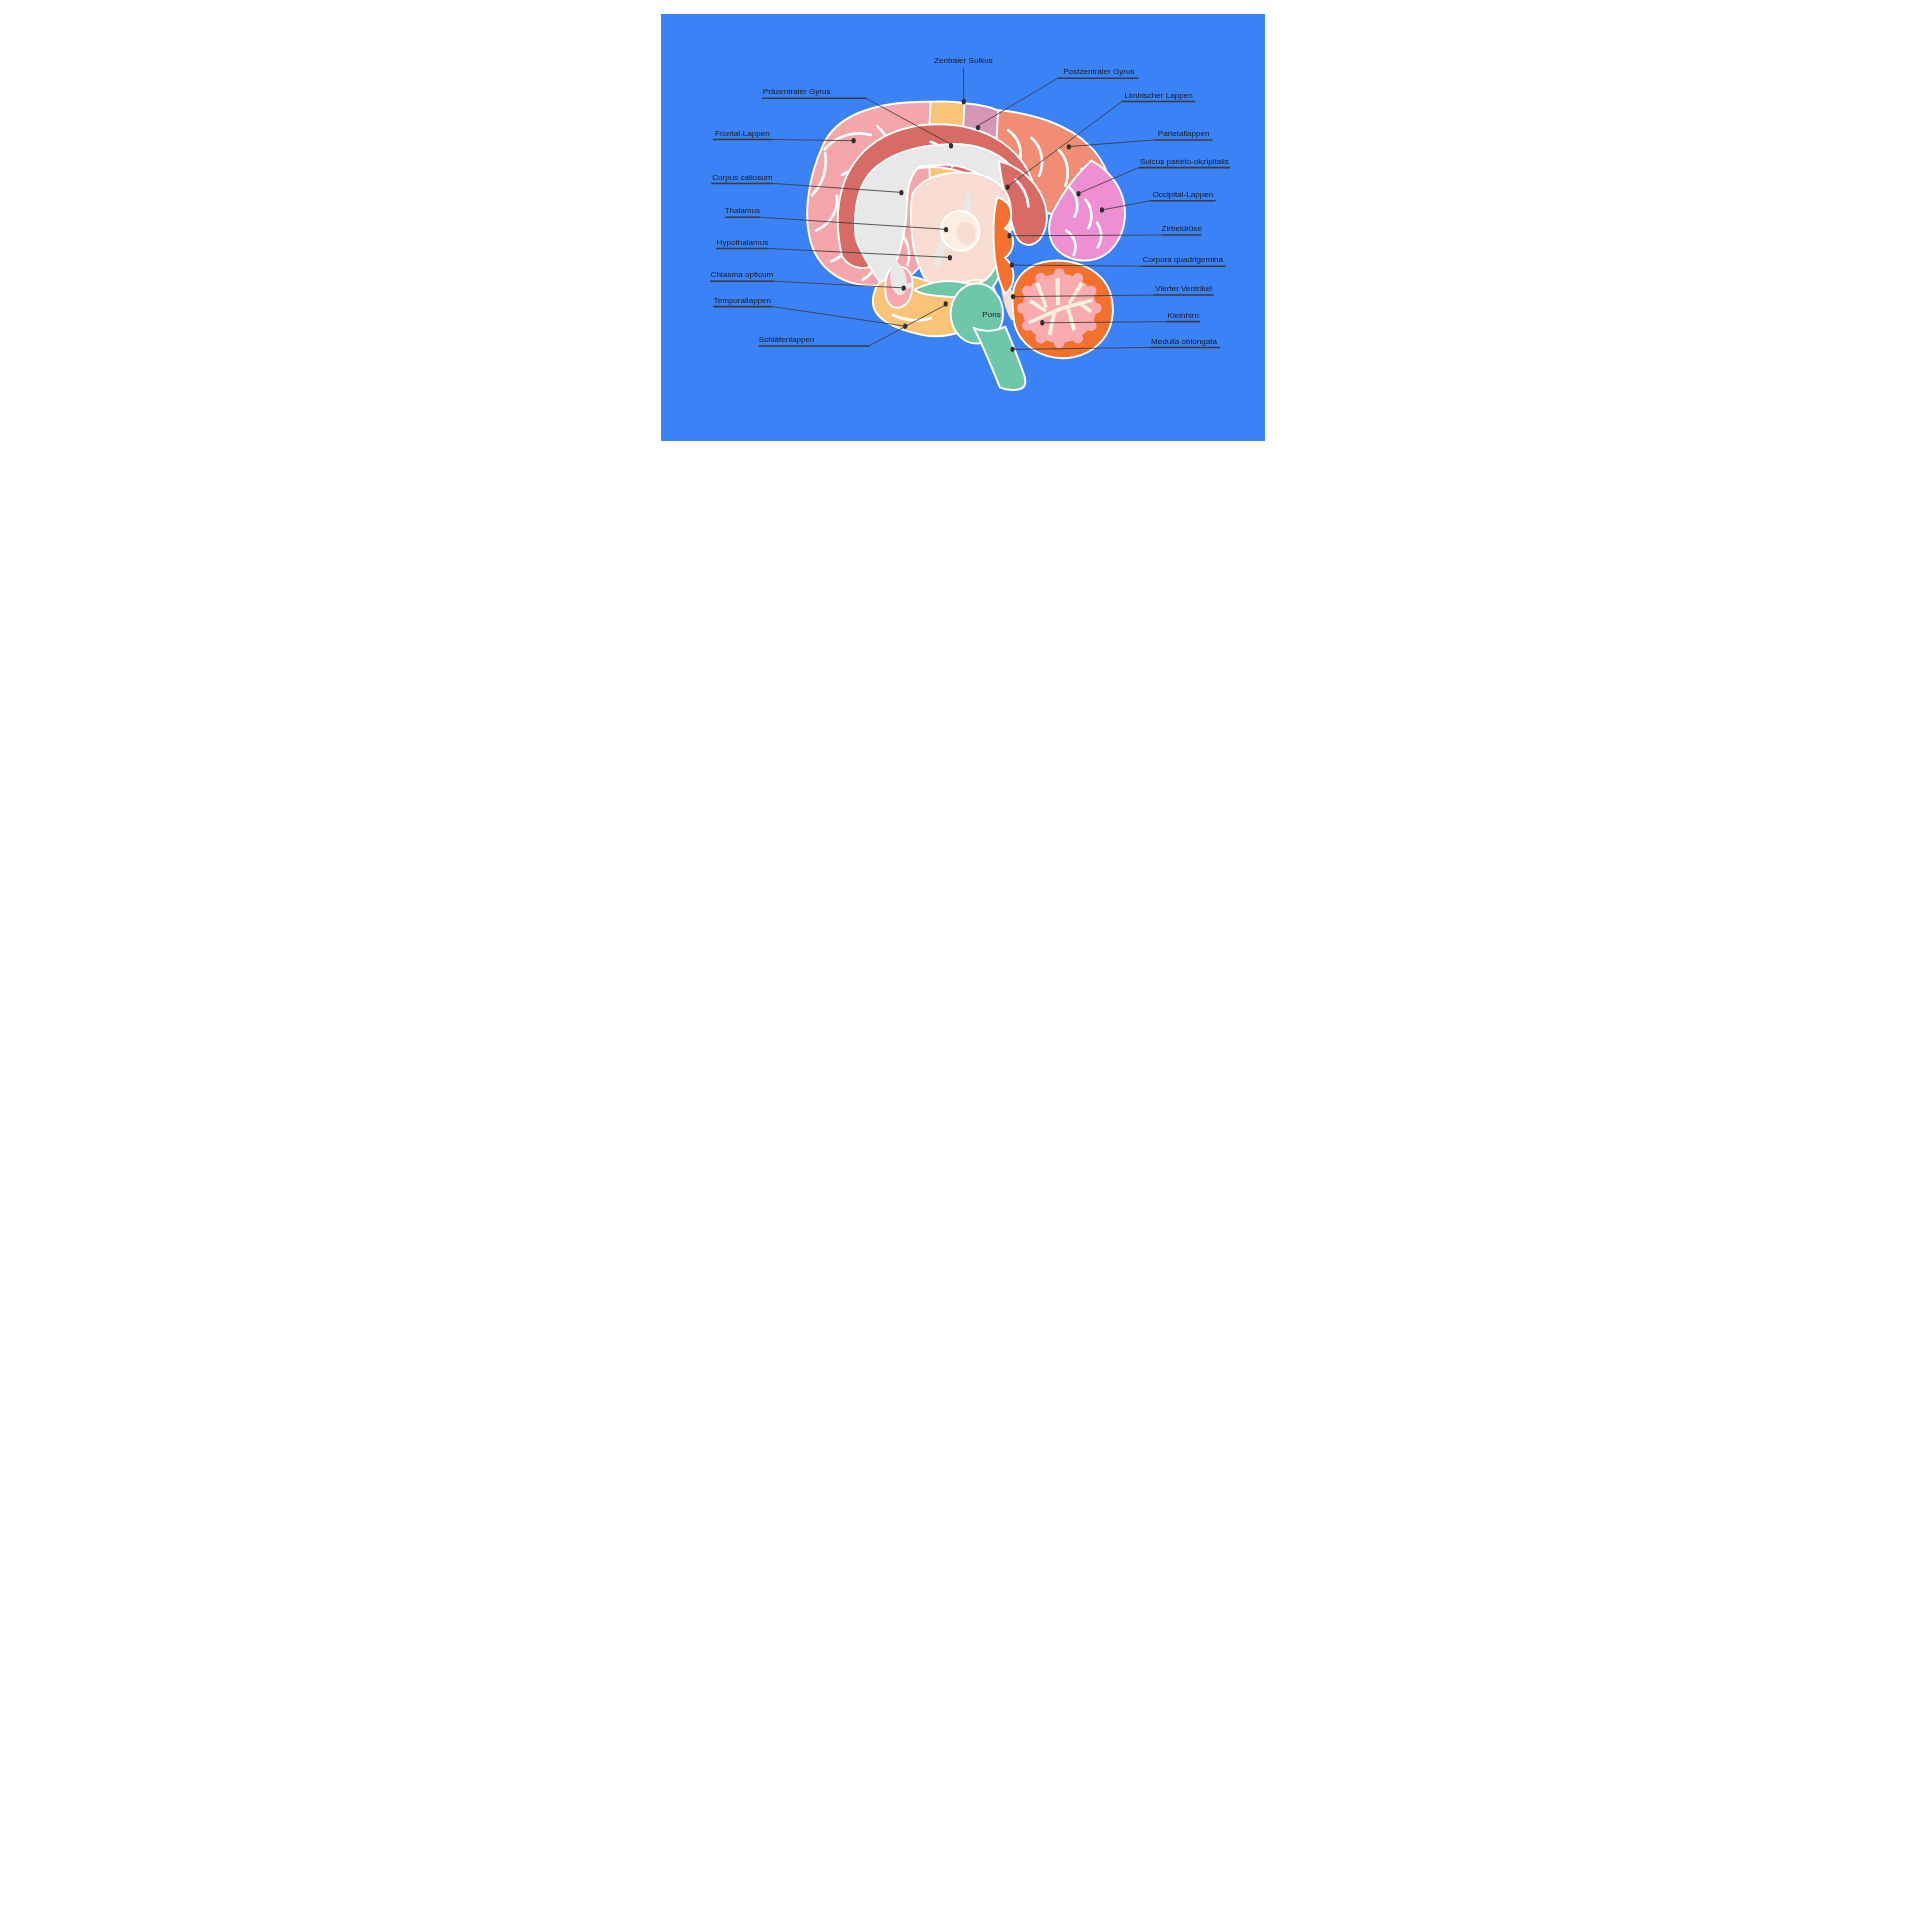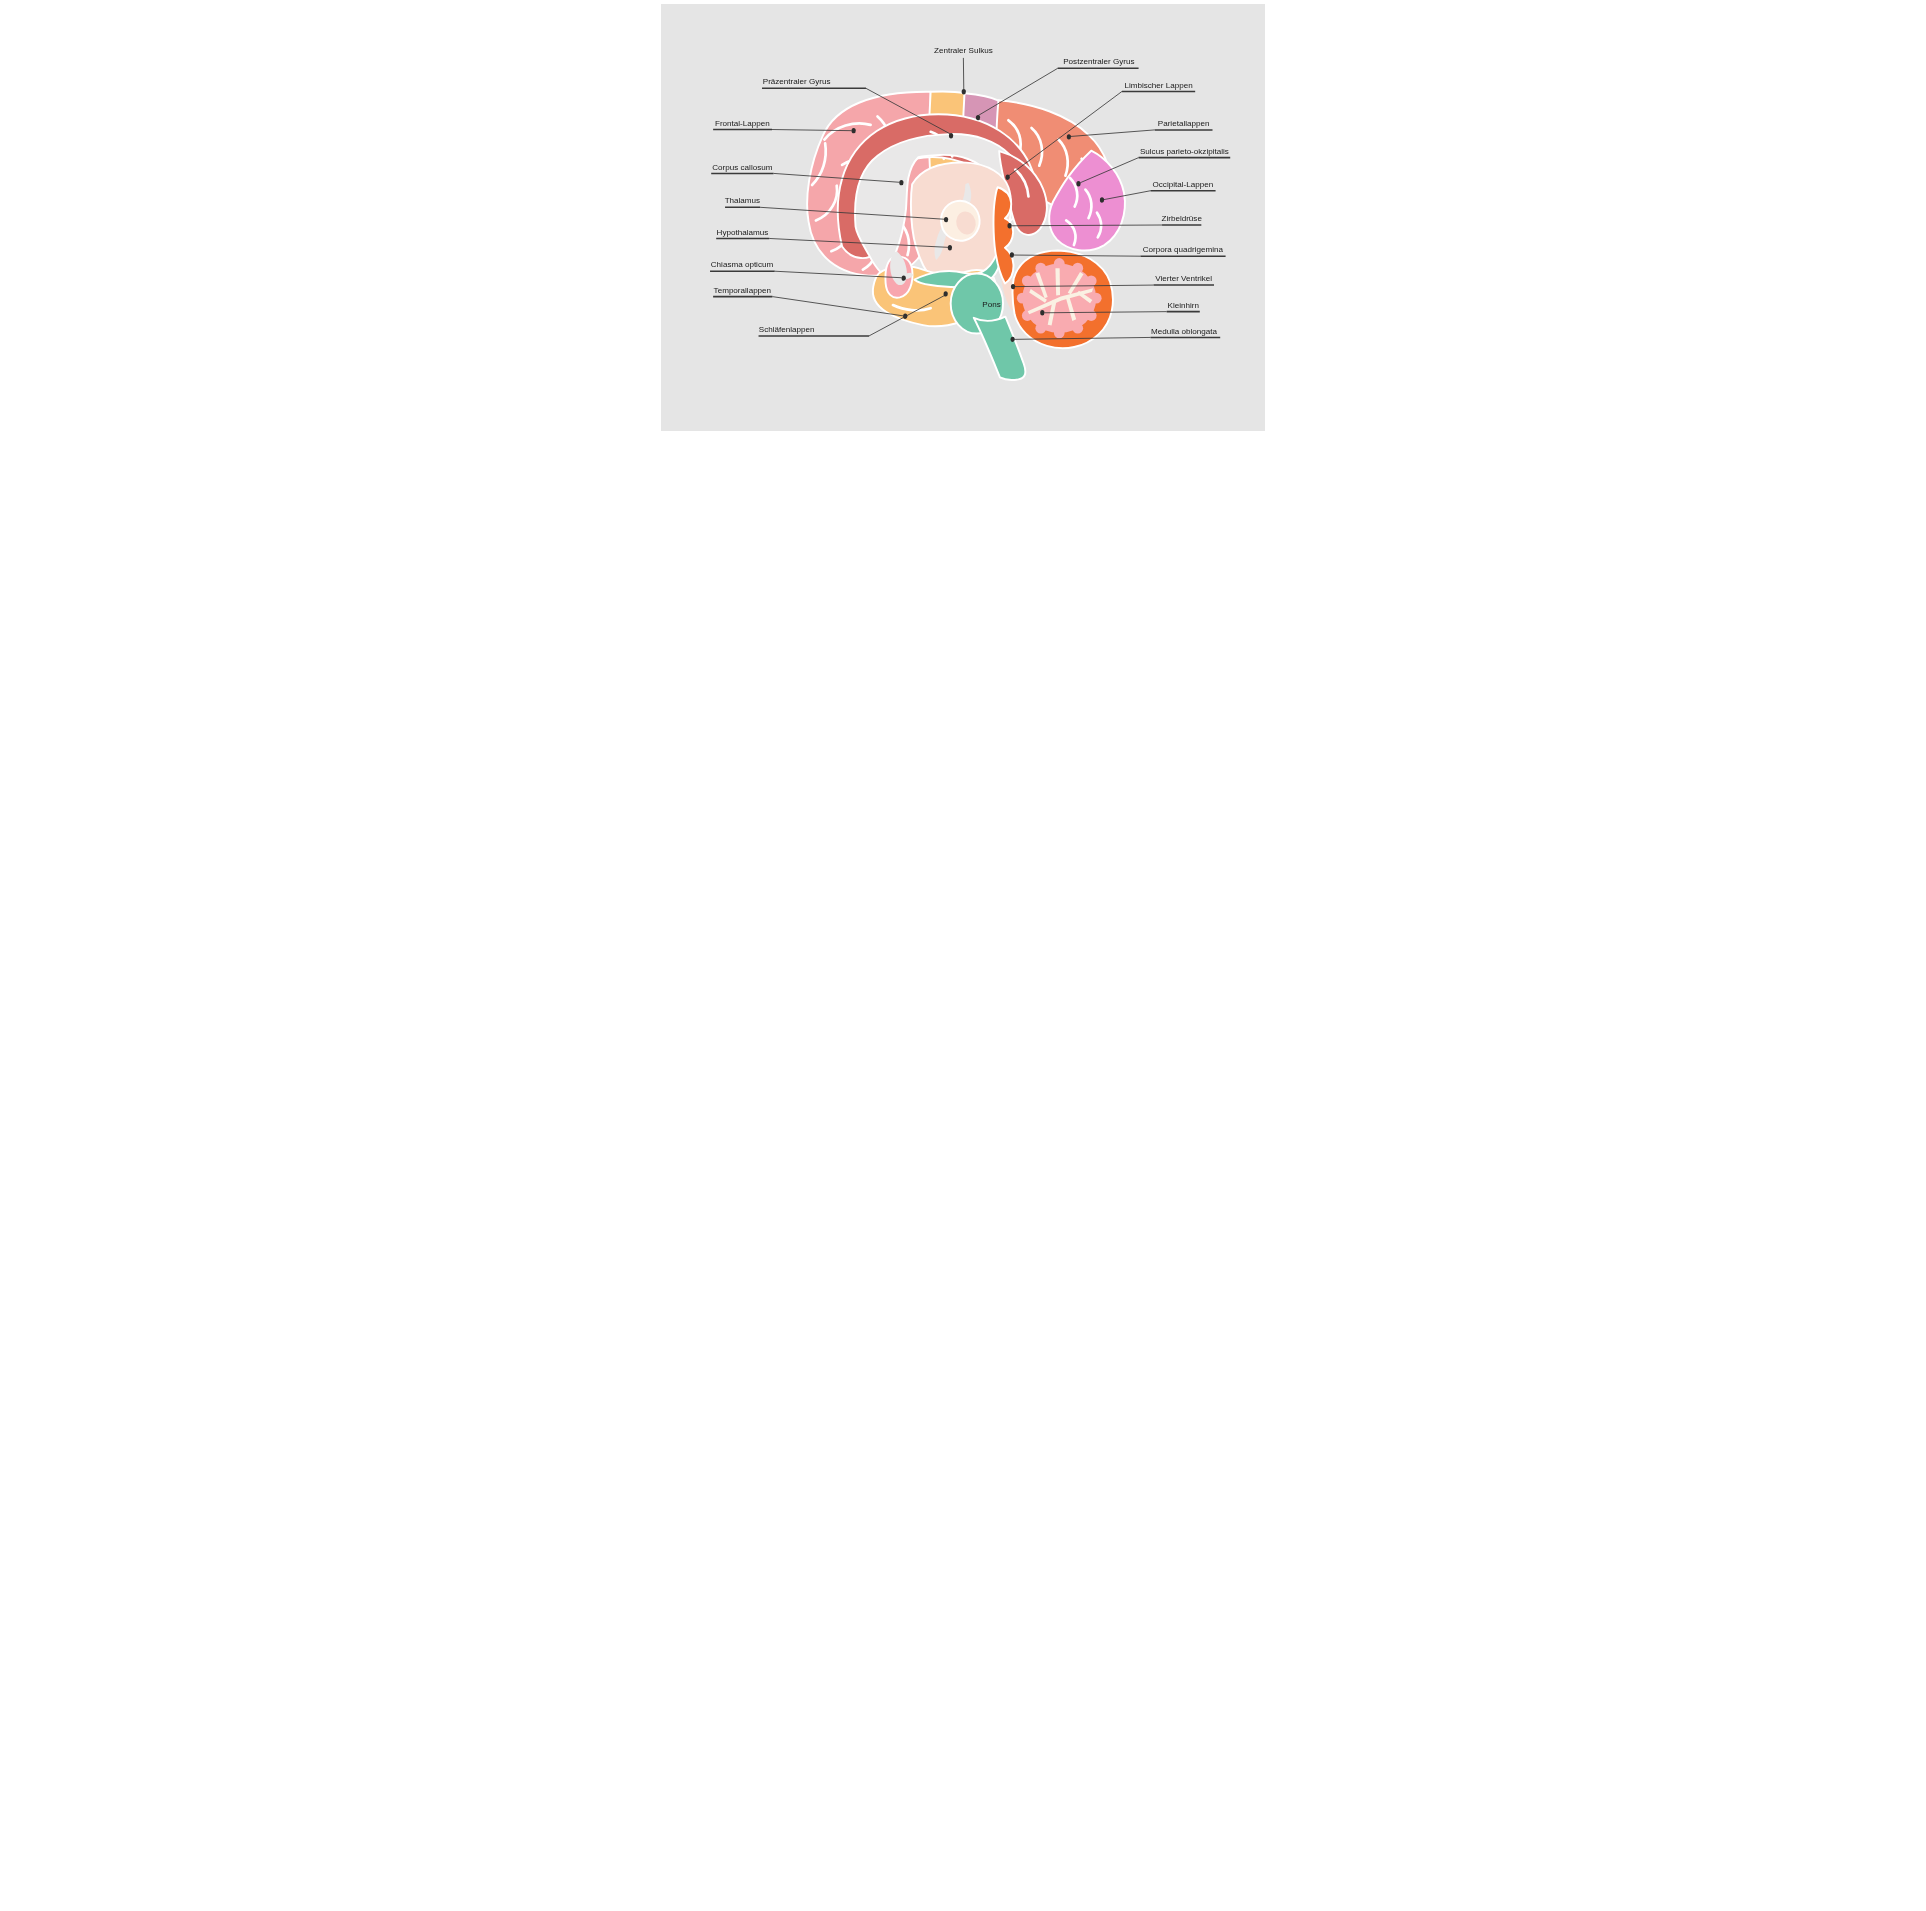--- a/index.html
+++ b/index.html
@@ -1,16 +1,16 @@
 <!DOCTYPE html>
 <html style="font-size:6.2px"><head>
 <meta charset="utf-8">
 <style>
   html,body{margin:0;padding:0;background:#fff;}
-  .stage{width:604px;height:427px;position:relative;background:#e5e5e5;margin:4px auto;overflow:hidden;}
+  .stage{width:604px;height:427px;position:relative;background:#3b82f6;margin:14px auto;overflow:hidden;}
   svg{display:block;width:100%;height:100%;}
   .lbl{font-family:"Liberation Sans","DejaVu Sans",sans-serif;font-size:21px;fill:#1a1a1a;}
   .sulci{fill:none;stroke:#ffffff;stroke-width:7;stroke-linecap:round;}
   .region{stroke:#ffffff;stroke-width:5;stroke-linejoin:round;}
   .noStroke{stroke:none;}
   .underline{stroke:#3a3a3a;stroke-width:4;fill:none;}
   .leader{stroke:#3a3a3a;stroke-width:2.2;fill:none;}
 </style>
 </head>
 <body>

